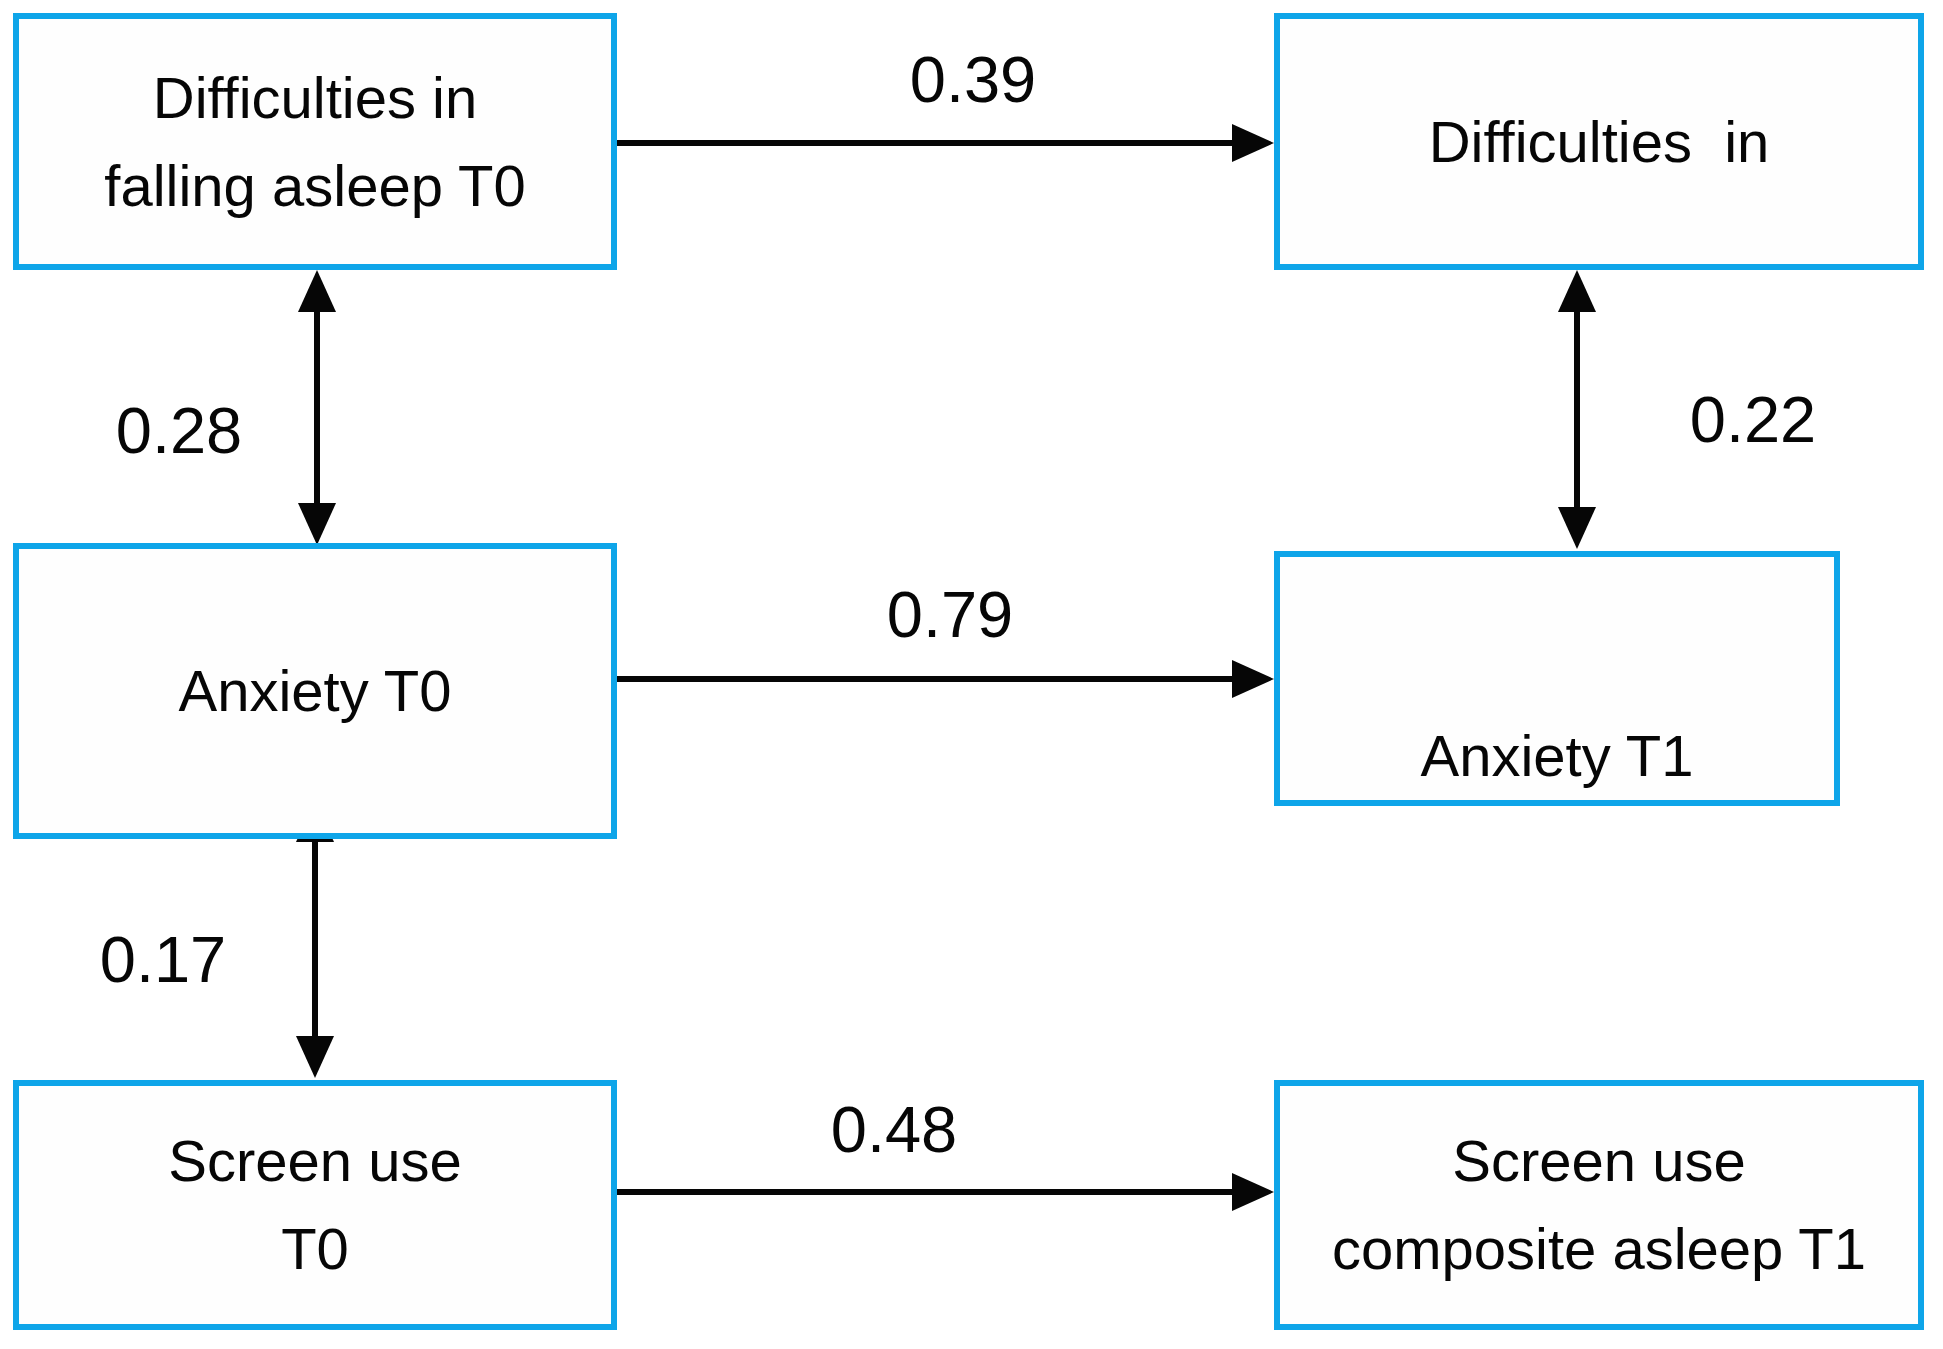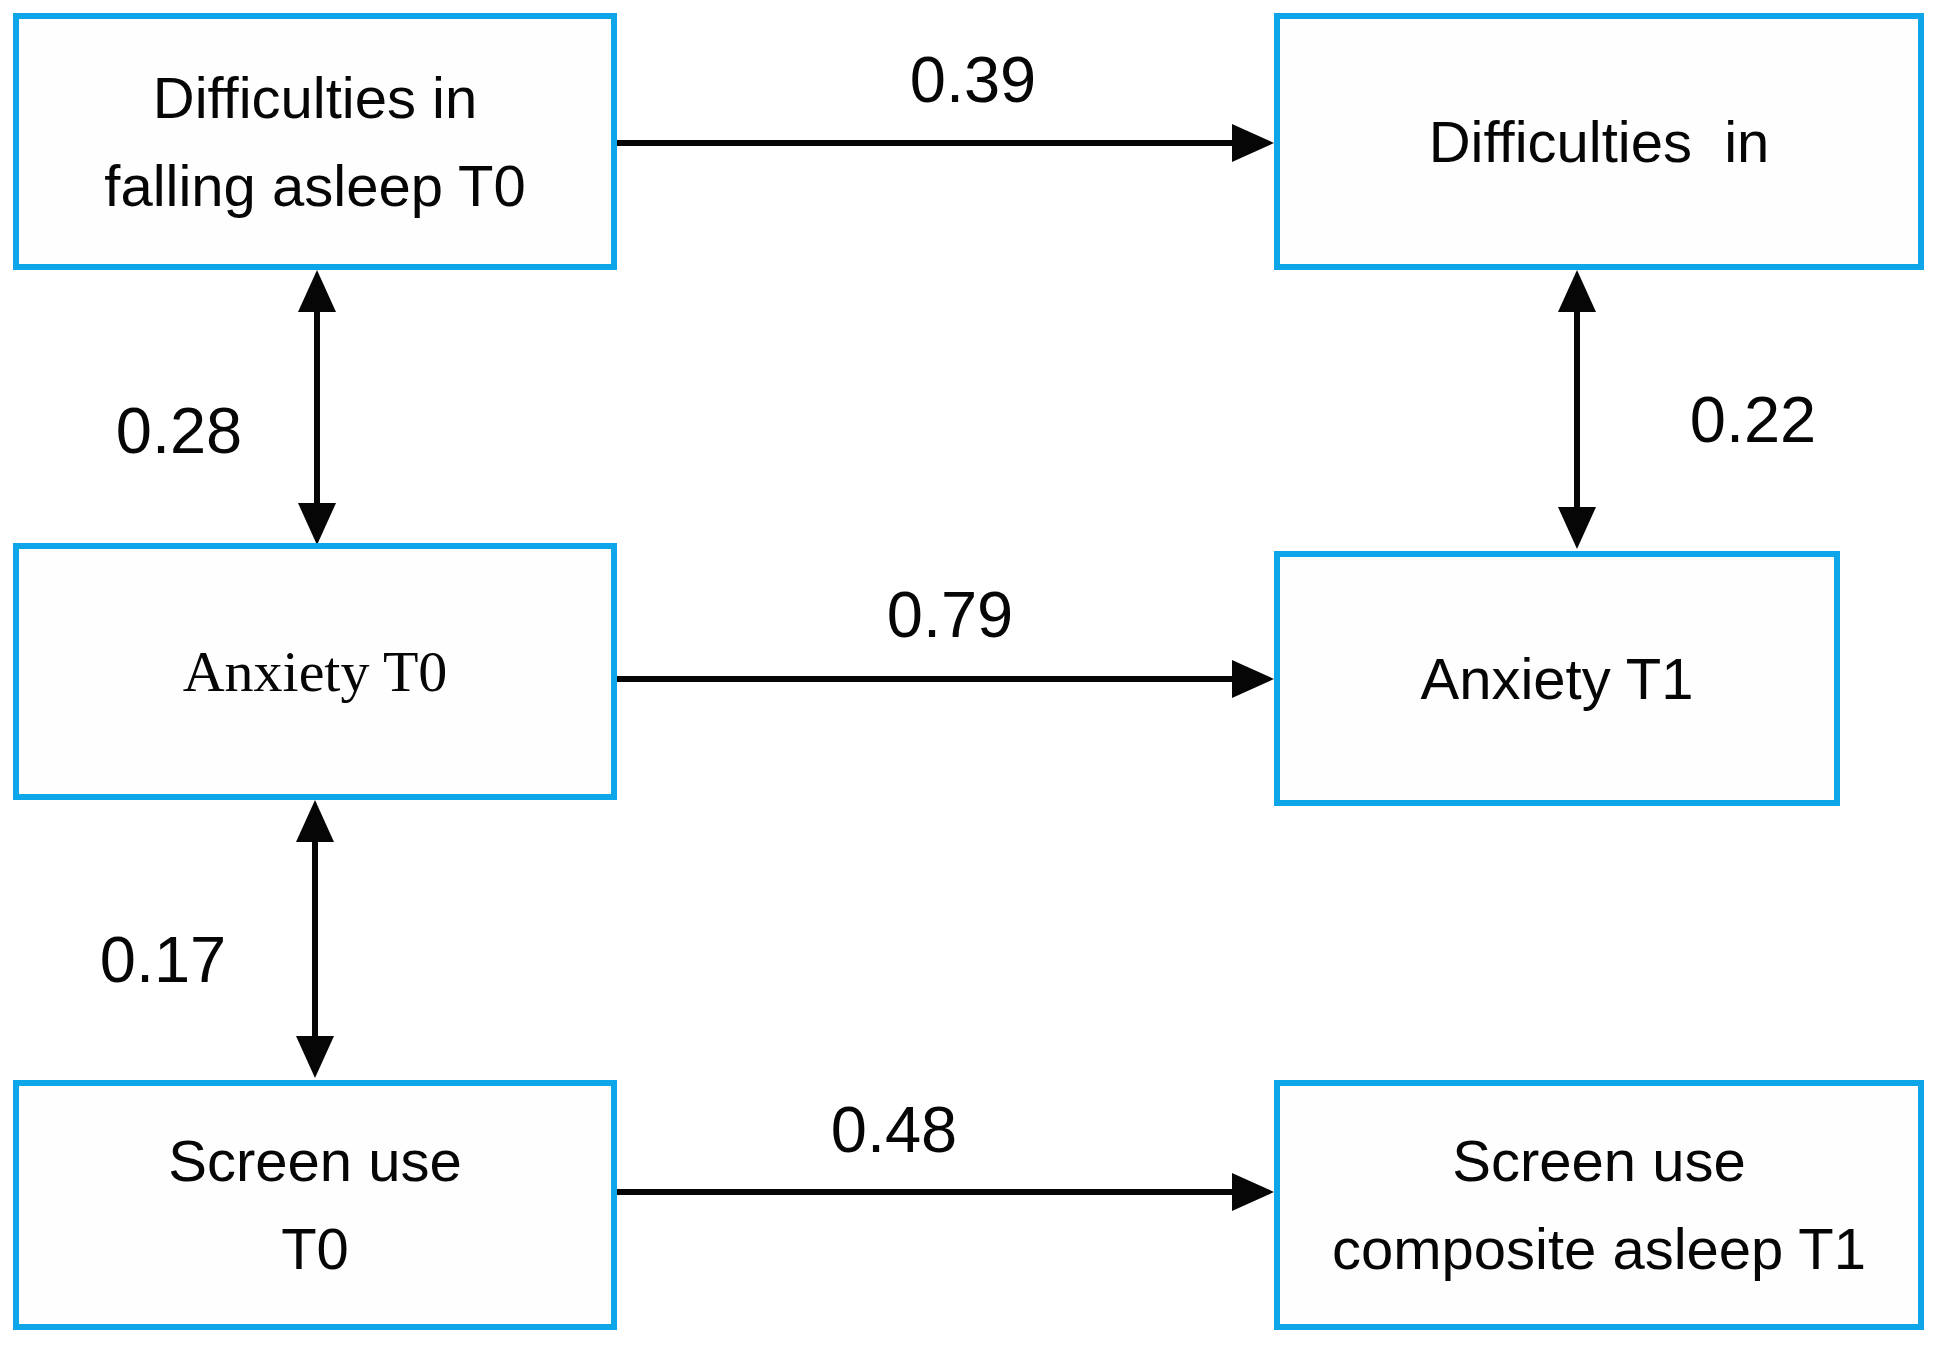--- a/index.html
+++ b/index.html
@@ -52,22 +52,22 @@
     position: absolute;
     transform: translate(-50%, -50%);
     font-size: 65px;
     line-height: 58px;
     white-space: pre;
     color: #060606;
   }
   
   .box-tl { left: 13px;   top: 13px;   width: 604px; height: 257px; }
   .box-tr { left: 1274px; top: 13px;   width: 650px; height: 257px; }
-  .box-ml { left: 13px;   top: 543px;  width: 604px; height: 257px; font-family: Liberation Serif, serif; }
-  .box-mr { left: 1274px; top: 551px;  width: 566px; height: 255px; }
+  .box-ml { left: 13px;   top: 543px;  width: 604px; height: 296px; }
+  .box-mr { left: 1274px; top: 551px;  width: 566px; height: 255px; justify-content: flex-end; }
   .box-bl { left: 13px;   top: 1080px; width: 604px; height: 250px; }
   .box-br { left: 1274px; top: 1080px; width: 650px; height: 250px; }
   
   .coef-039 { left: 973px;  top: 80px; }
   .coef-079 { left: 950px;  top: 615px; }
   .coef-048 { left: 894px;  top: 1130px; text-align: center; }
   .coef-018 { left: 179px;  top: 431px; }
   .coef-017 { left: 163px;  top: 960px; }
   .coef-038 { left: 1753px; top: 420px; }
 </style>

